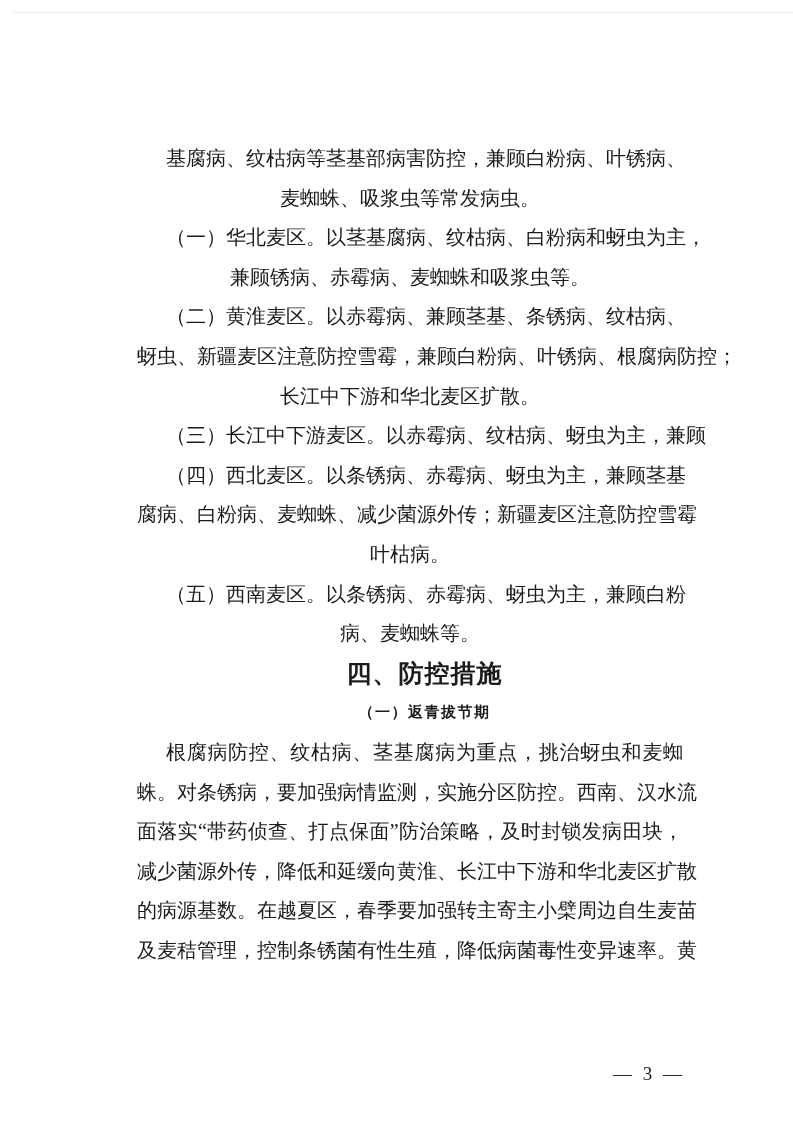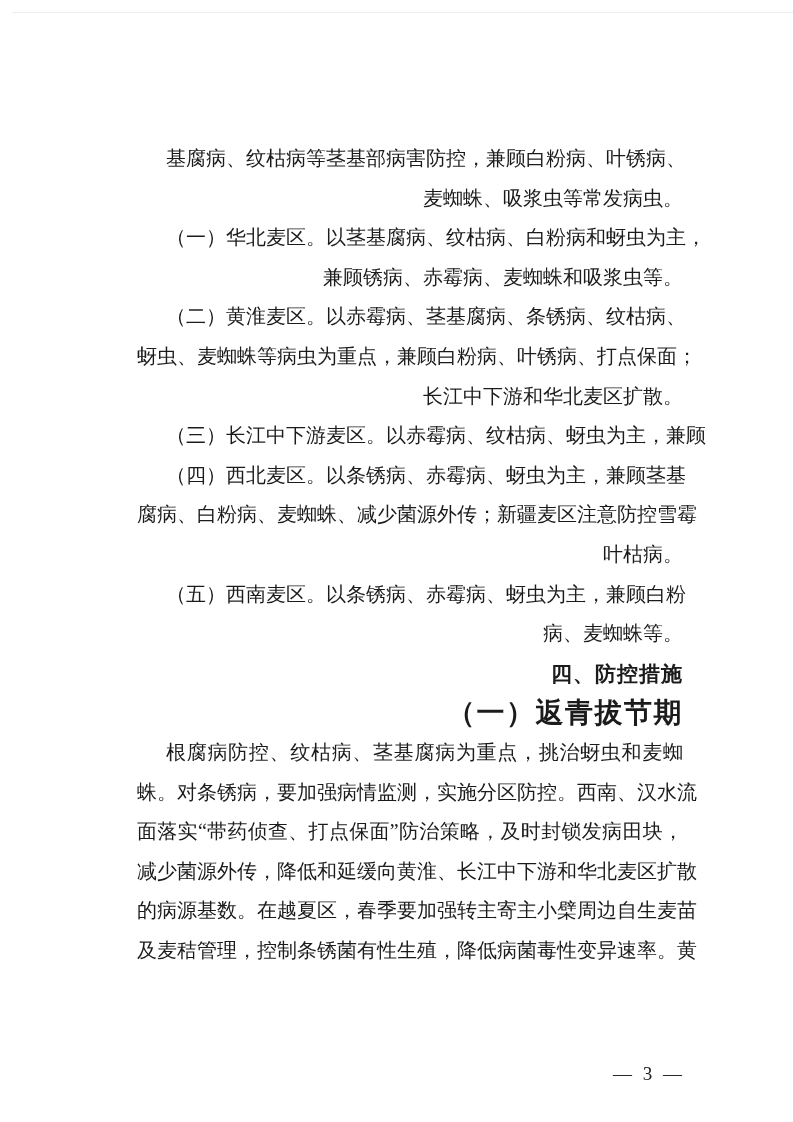--- a/index.html
+++ b/index.html
@@ -23,39 +23,39 @@
     left: 101px;
     top: 102px;
     width: 594px;
   }
   .line {
     font-size: 20px;
     line-height: 39.6px;
     height: 39.6px;
     white-space: nowrap;
     color: #1b1b1b;
-    text-align: right;
+    text-align: center;
   }
   .line.indent { padding-left: 41px; }
   .line.fill {
     text-align: justify;
     text-align-last: justify;
     -moz-text-align-last: justify;
     text-justify: inter-character;
   }
   .line.heading1 {
     font-family: "Liberation Sans", "DejaVu Sans", sans-serif;
     font-weight: bold;
-    font-size: 21px;
+    font-size: 25px;
     letter-spacing: 1px;
   }
   .line.heading2 {
     font-family: "Liberation Serif", "DejaVu Serif", serif;
     font-weight: bold;
-    font-size: 28px;
+    font-size: 15px;
     letter-spacing: 1.5px;
   }
   .page-footer {
     position: absolute;
     top: 1038px;
     right: 96px;
   }
   .page-number {
     font-size: 19px;
     color: #1b1b1b;
@@ -65,22 +65,22 @@
 </style>
 </head>
 <body>
 
 <div class="page">
   <main class="doc-body" id="doc-body">
       <div class="line body indent fill">基腐病、纹枯病等茎基部病害防控，兼顾白粉病、叶锈病、</div>
       <div class="line body">麦蜘蛛、吸浆虫等常发病虫。</div>
       <div class="line body indent fill">（一）华北麦区。以茎基腐病、纹枯病、白粉病和蚜虫为主，</div>
       <div class="line body">兼顾锈病、赤霉病、麦蜘蛛和吸浆虫等。</div>
-      <div class="line body indent fill">（二）黄淮麦区。以赤霉病、茎基腐病、条锈病、纹枯病、</div>
-      <div class="line body fill">蚜虫、麦蜘蛛等病虫为重点，兼顾白粉病、叶锈病、打点保面；</div>
+      <div class="line body indent fill">（二）黄淮麦区。以赤霉病、兼顾茎基、条锈病、纹枯病、</div>
+      <div class="line body fill">蚜虫、新疆麦区注意防控雪霉，兼顾白粉病、叶锈病、根腐病防控；</div>
       <div class="line body">长江中下游和华北麦区扩散。</div>
       <div class="line body indent fill">（三）长江中下游麦区。以赤霉病、纹枯病、蚜虫为主，兼顾</div>
       <div class="line body indent fill">（四）西北麦区。以条锈病、赤霉病、蚜虫为主，兼顾茎基</div>
       <div class="line body fill">腐病、白粉病、麦蜘蛛、减少菌源外传；新疆麦区注意防控雪霉</div>
       <div class="line body">叶枯病。</div>
       <div class="line body indent fill">（五）西南麦区。以条锈病、赤霉病、蚜虫为主，兼顾白粉</div>
       <div class="line body">病、麦蜘蛛等。</div>
       <div class="line heading1 indent">四、防控措施</div>
       <div class="line heading2 indent">（一）返青拔节期</div>
       <div class="line body indent fill">根腐病防控、纹枯病、茎基腐病为重点，挑治蚜虫和麦蜘</div>

